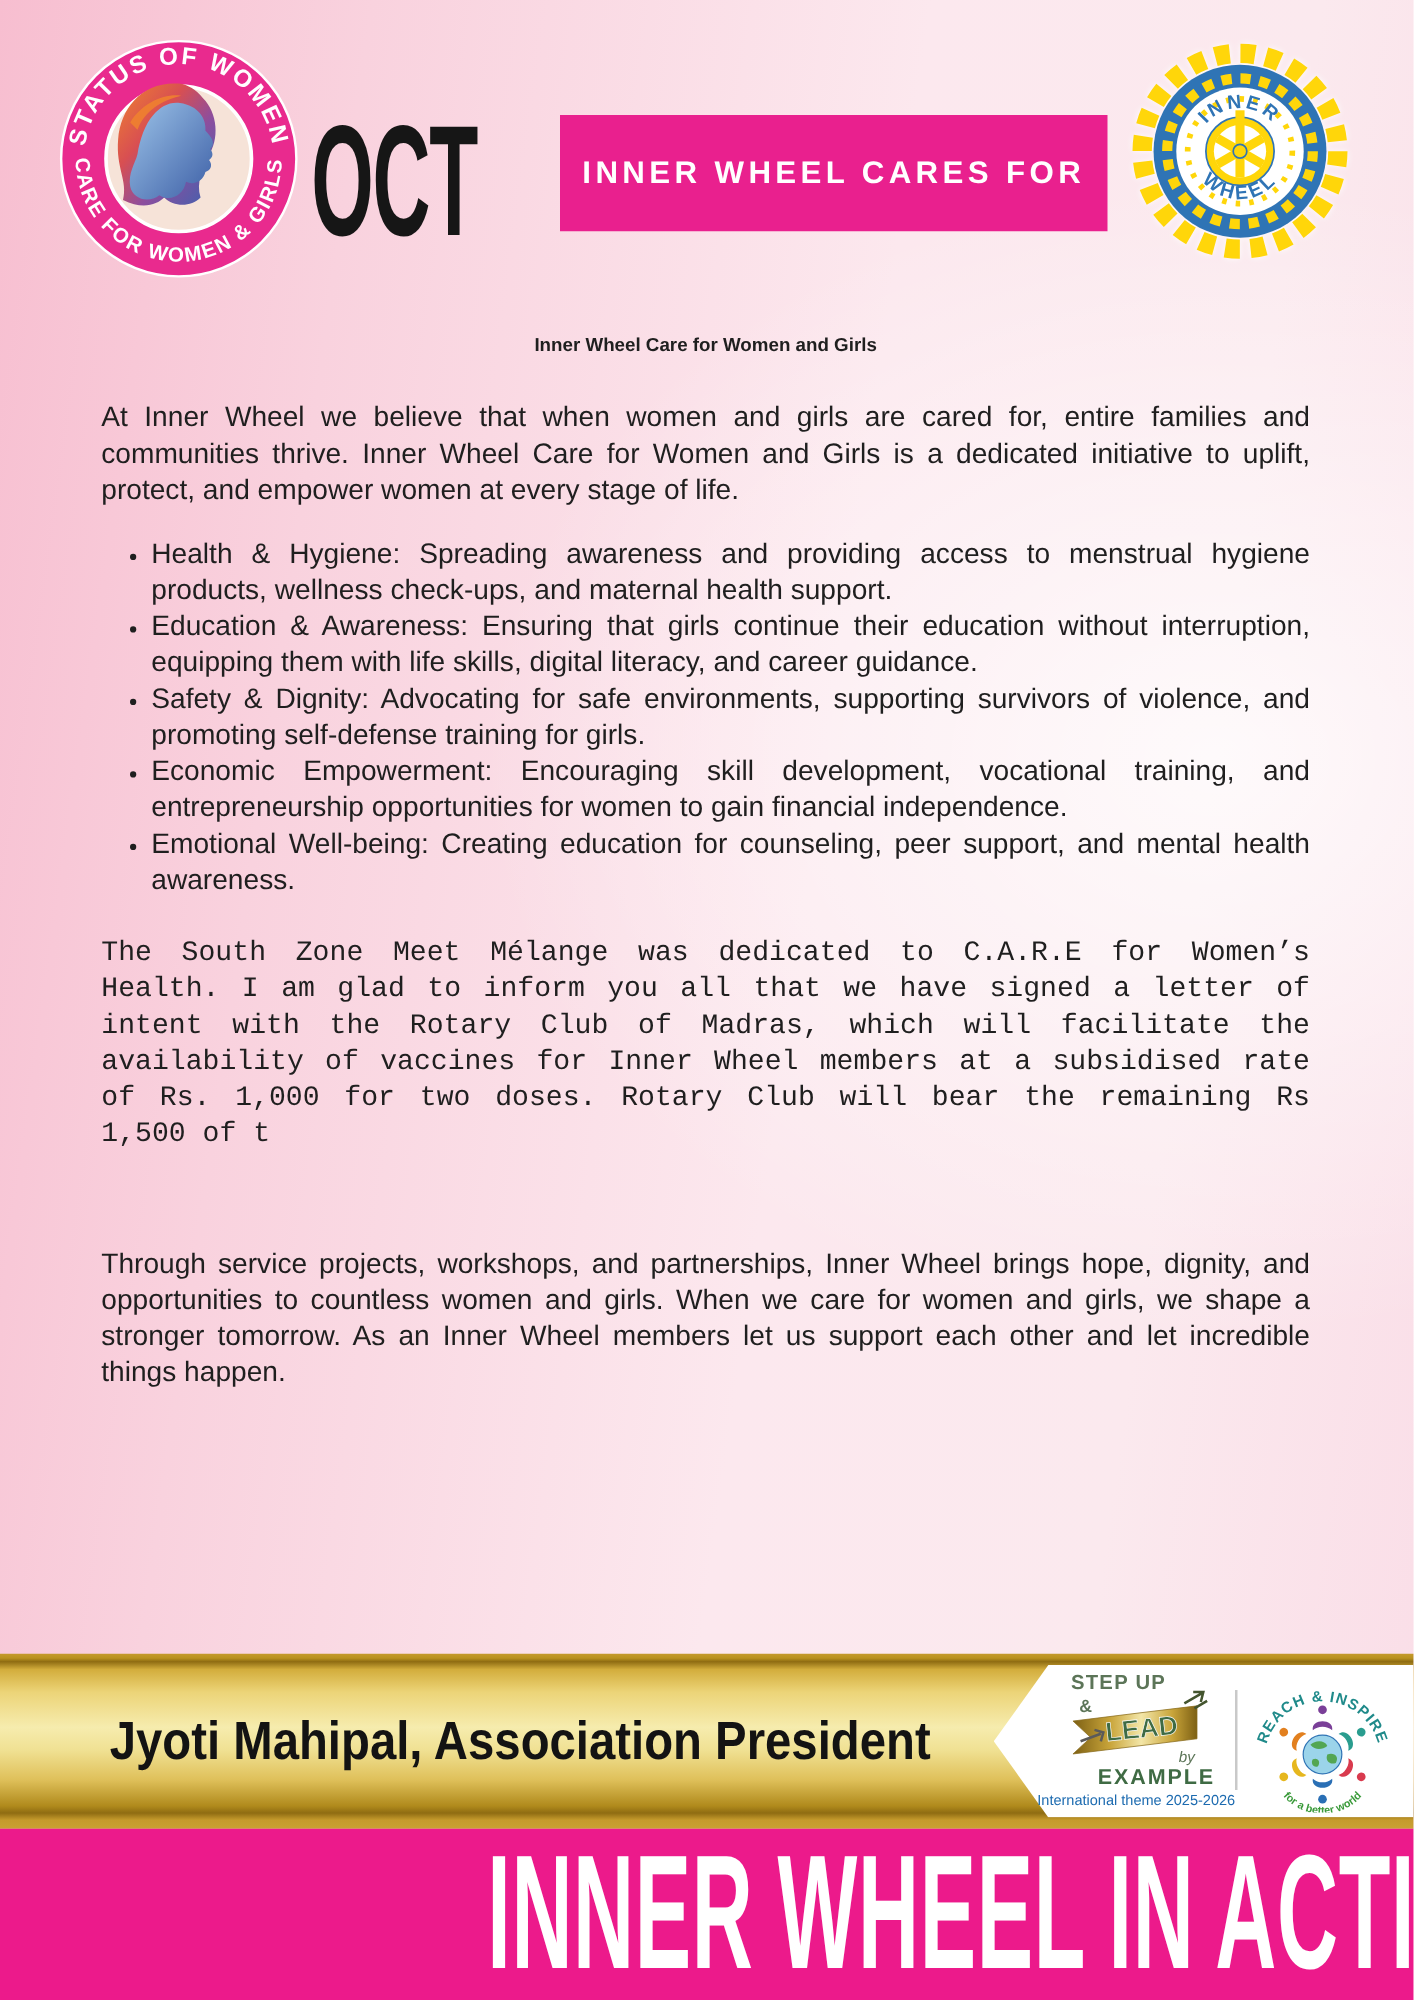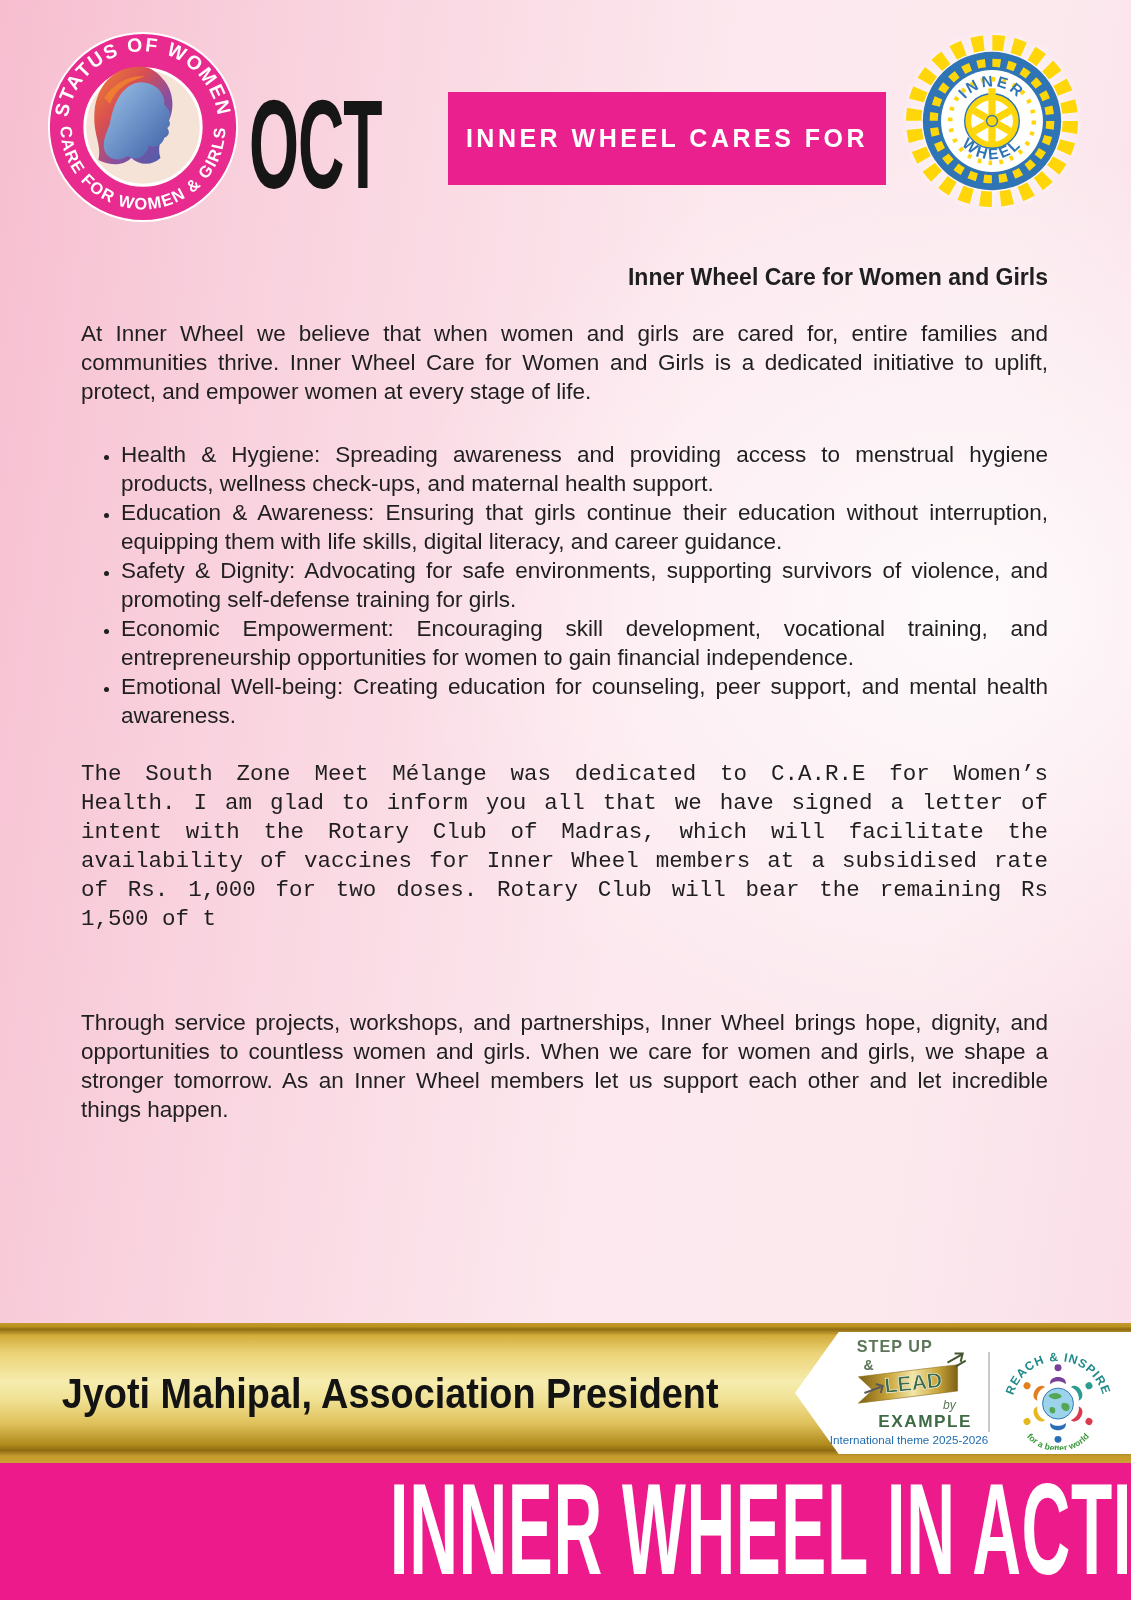--- a/index.html
+++ b/index.html
@@ -20,37 +20,37 @@
     position:absolute;left:448px;top:92px;width:438px;height:93px;background:#e9208e;
     display:flex;flex-direction:column;align-items:center;justify-content:center;color:#fff;
   }
   .top-banner .l1{font-size:25px;font-weight:700;letter-spacing:3.5px;white-space:nowrap;}
   .top-banner .l2{font-size:45px;font-weight:700;letter-spacing:.5px;line-height:46px;white-space:nowrap;}
   .logo-status{position:absolute;left:46px;top:28px;}
   .logo-wheel{position:absolute;left:901px;top:28px;filter:drop-shadow(0 0 3px rgba(255,255,255,.9));}
   
   .article{position:absolute;left:81px;top:262px;width:967px;color:#1f1f1f;
     font-size:22.5px;line-height:29px;text-align:justify;}
-  .article .title{font-weight:700;font-size:23px;line-height:30px;text-align:right;}
+  .article .title{font-weight:700;font-size:15px;line-height:30px;text-align:center;}
   .article .intro{margin-top:27px;}
   .article .focus{margin-top:27px;font-weight:700;text-align:left;}
-  .article ul{margin:34px 0 0 0;padding-left:40px;}
+  .article ul{margin:22px 0 0 0;padding-left:40px;}
   .article li{text-align:justify;}
   .article li::marker{font-size:.8em;}
   .article .p2{margin-top:30px;font-family:Liberation Mono, monospace;}
   .article .p3{margin-top:74px;}
   
   .gold-band{
     position:absolute;left:0;top:1323px;width:1131px;height:140px;
     background:linear-gradient(180deg,
       #c59a2c 0%,#b9921f 2.5%,#8f6c12 4.5%,#d3ad3c 9%,#ecd478 22%,
       #f6ecae 42%,#f0e193 55%,#dfc05a 72%,#b08a1c 87%,#8f6c12 91%,#c59a2c 95%,#caa133 100%);
   }
   .president{
-    position:absolute;left:24px;top:1323px;width:732px;height:140px;
+    position:absolute;left:50px;top:1323px;width:732px;height:140px;
     display:flex;align-items:center;justify-content:center;
     font-size:43px;font-weight:700;color:#131313;white-space:nowrap;
   }
   .president span{display:inline-block;transform:scaleX(.88);}
   .ribbon-white{
     position:absolute;left:795px;top:1332px;width:336px;height:122px;background:#ffffff;
     clip-path:polygon(0 50%,13% 0,100% 0,100% 100%,13% 100%);
   }
   .logo-theme{position:absolute;left:828px;top:1334px;}
   .logo-divider{position:absolute;left:988px;top:1352px;width:2px;height:80px;background:#c9c9c9;}

